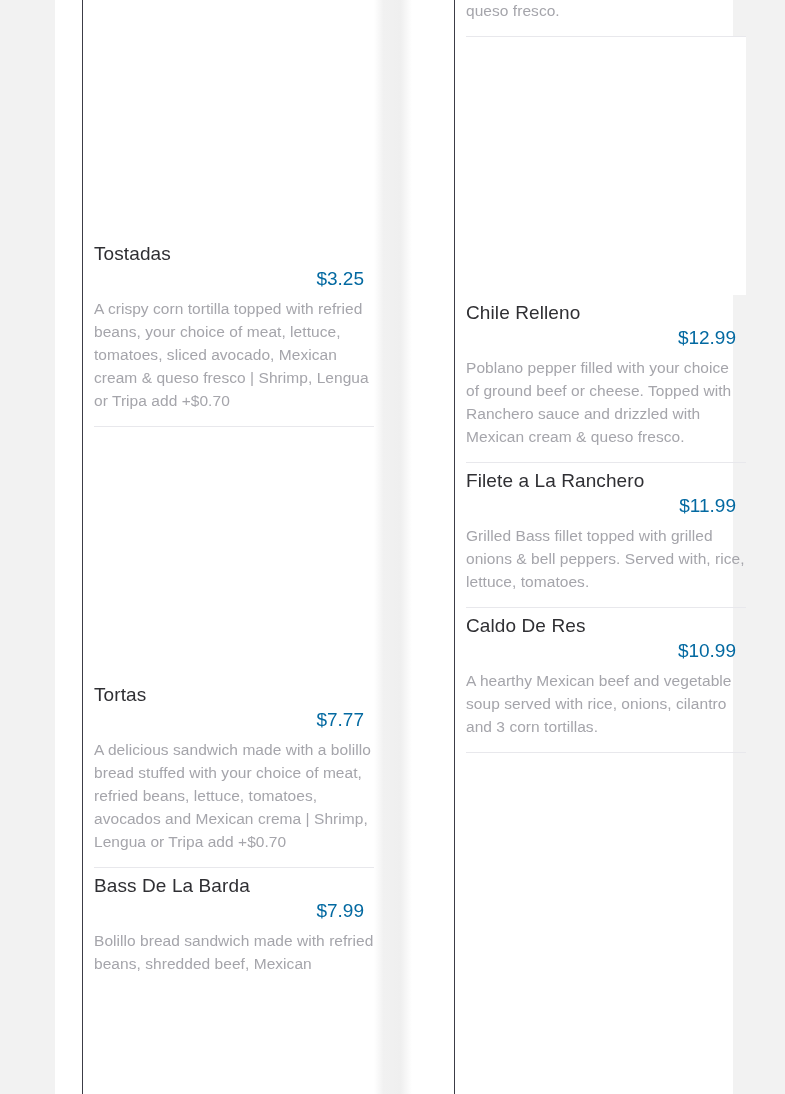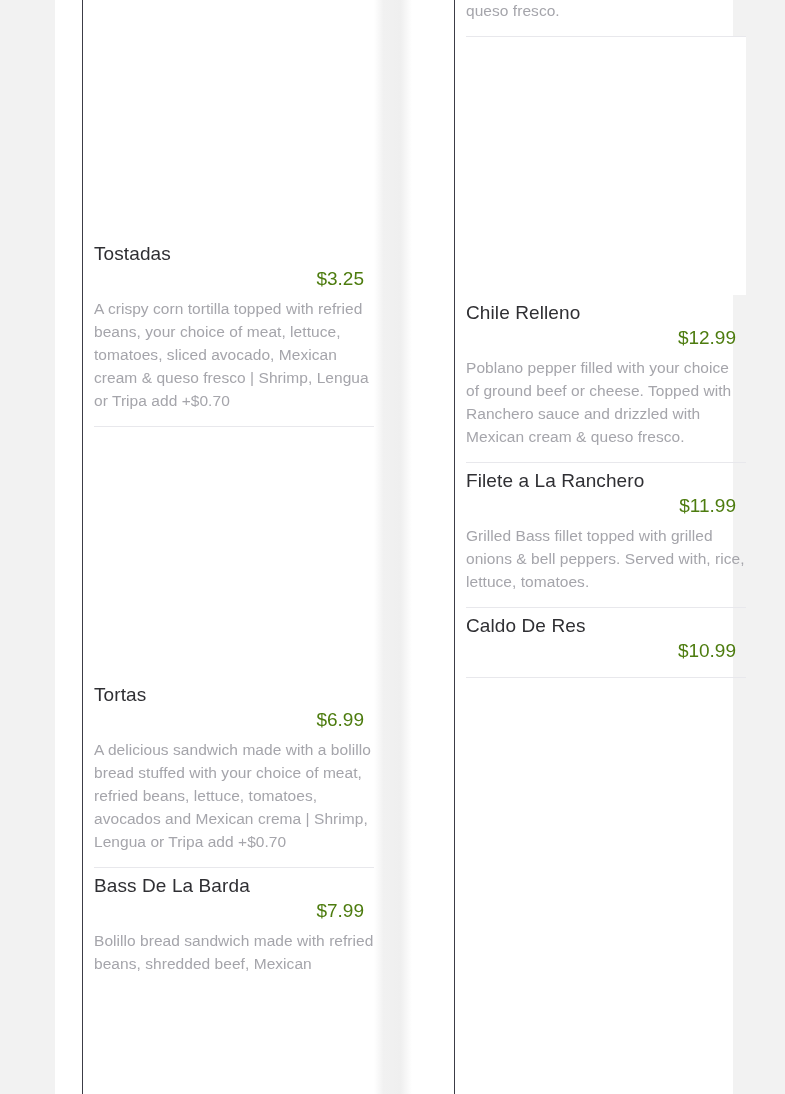--- a/index.html
+++ b/index.html
@@ -84,21 +84,21 @@
     font-weight: 400;
     color: #2f2f33;
     letter-spacing: .1px;
     padding-top: 6px;
   }
 
   .item-price {
     text-align: right;
     font-size: 19px;
     line-height: 24px;
-    color: #4d7c0f;
+    color: #0369a1;
     padding-top: 1px;
     padding-right: 10px;
   }
 
   .item-desc {
     font-size: 15.5px;
     line-height: 23px;
     color: #a5a5ab;
     padding-top: 6px;
     letter-spacing: .05px;
@@ -125,21 +125,21 @@
           <div class="menu-item">
             <div class="item-photo" style="height: 236px;"></div>
             <div class="item-name">Tostadas</div>
             <div class="item-price">$3.25</div>
             <div class="item-desc">A crispy corn tortilla topped with refried beans, your choice of meat, lettuce, tomatoes, sliced avocado, Mexican cream &amp; queso fresco | Shrimp, Lengua or Tripa add +$0.70</div>
             <div class="divider"></div>
           </div>
           <div class="menu-item">
             <div class="item-photo" style="height: 250px;"></div>
             <div class="item-name">Tortas</div>
-            <div class="item-price">$6.99</div>
+            <div class="item-price">$7.77</div>
             <div class="item-desc">A delicious sandwich made with a bolillo bread stuffed with your choice of meat, refried beans, lettuce, tomatoes, avocados and Mexican crema | Shrimp, Lengua or Tripa add +$0.70</div>
             <div class="divider"></div>
           </div>
           <div class="menu-item">
             <div class="item-name">Bass De La Barda</div>
             <div class="item-price">$7.99</div>
             <div class="item-desc">Bolillo bread sandwich made with refried beans, shredded beef, Mexican</div>
           </div>
         </div>
     </div>
@@ -160,19 +160,20 @@
           </div>
           <div class="menu-item">
             <div class="item-name">Filete a La Ranchero</div>
             <div class="item-price">$11.99</div>
             <div class="item-desc">Grilled Bass fillet topped with grilled onions &amp; bell peppers. Served with, rice, lettuce, tomatoes.</div>
             <div class="divider"></div>
           </div>
           <div class="menu-item">
             <div class="item-name">Caldo De Res</div>
             <div class="item-price">$10.99</div>
+            <div class="item-desc">A hearthy Mexican beef and vegetable soup served with rice, onions, cilantro and 3 corn tortillas.</div>
             <div class="divider"></div>
           </div>
         </div>
     </div>
 
   </div>
 </div>
 
 </body></html>

